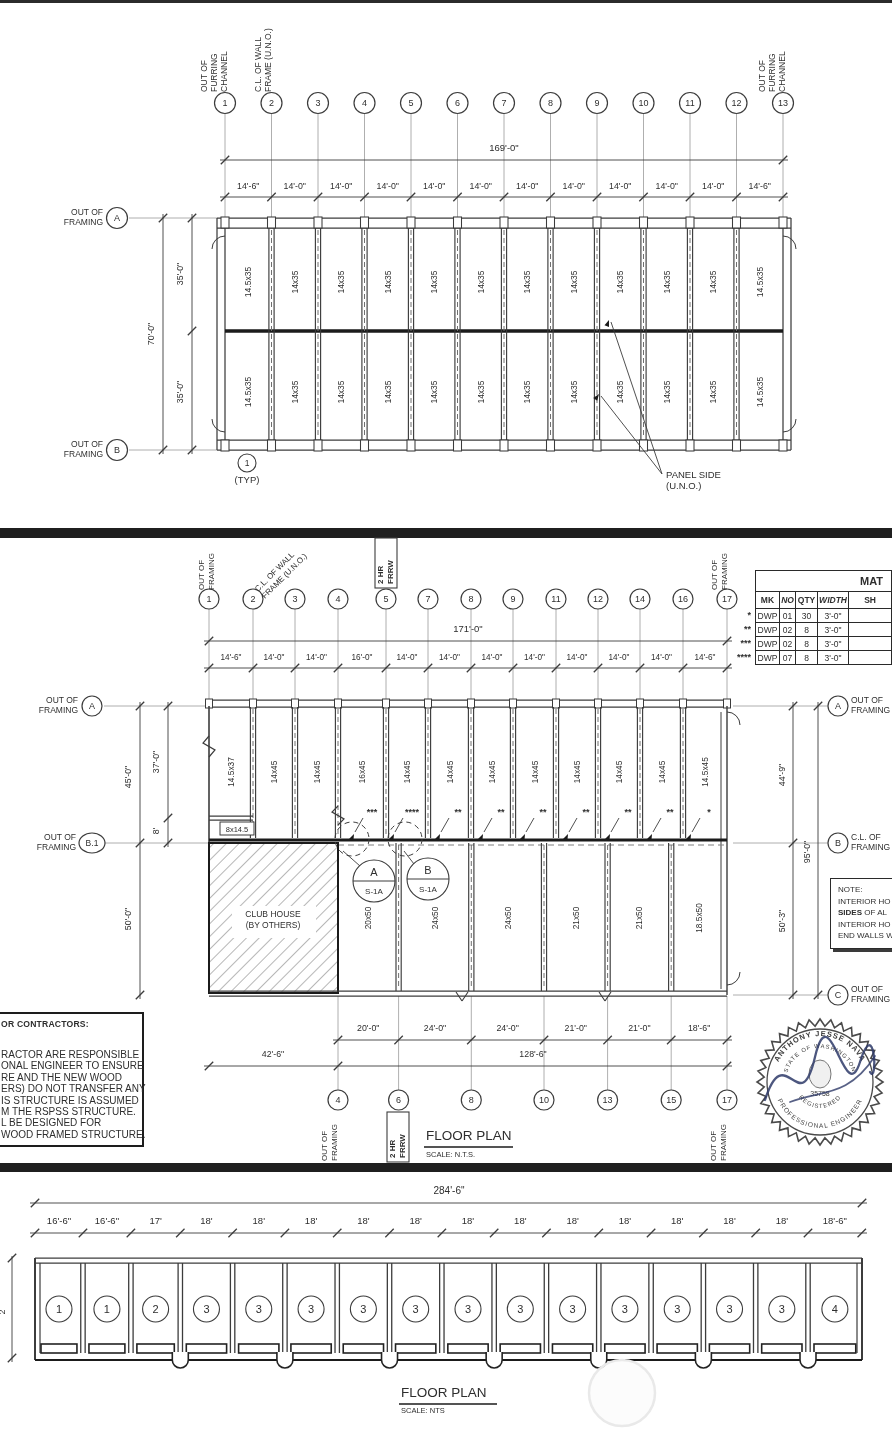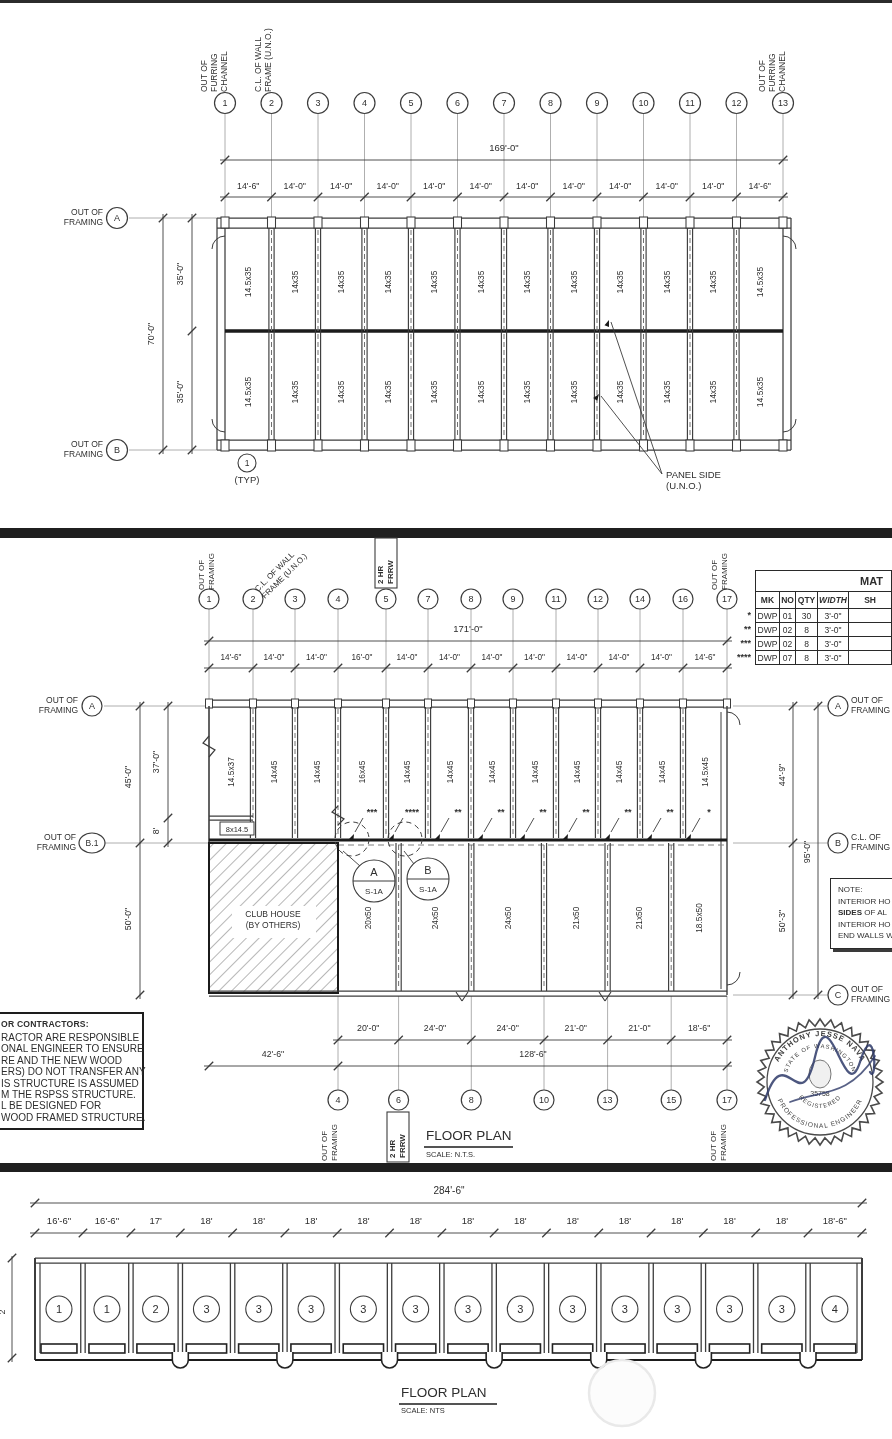--- a/index.html
+++ b/index.html
@@ -2,21 +2,21 @@
 <html><head>
 <meta charset="utf-8">
 <style>
   html,body{margin:0;padding:0;background:#fff;}
   #canvas{position:relative;width:892px;height:1439px;background:#ffffff;overflow:hidden;
           font-family:"Liberation Sans",sans-serif;color:#2e2e2e;}
   .bar{position:absolute;left:0;width:892px;background:#1f1f1f;}
   svg text{font-family:"Liberation Sans",sans-serif;}
   #contractor-box{position:absolute;left:-8px;top:1012px;width:152px;border:2px solid #1d1d1d;
                   background:#fff;padding:5px 4px 5px 7px;box-sizing:border-box;}
-  #contractor-box .cn-title{font-size:8.6px;font-weight:bold;margin-bottom:3px;letter-spacing:.2px;}
+  #contractor-box .cn-title{font-size:8.6px;font-weight:bold;margin-bottom:20px;letter-spacing:.2px;}
   #contractor-box .cn-line{font-size:10px;line-height:11.4px;white-space:nowrap;}
   #note-box{position:absolute;left:830px;top:878px;width:130px;border:1.5px solid #2a2a2a;
             background:#fff;box-shadow:3px 3px 0 #3a3a3a;padding:5px 4px 6px 7px;box-sizing:border-box;}
   #note-box .nb-line{font-size:8px;line-height:11.5px;white-space:nowrap;}
   #note-box .nb-line b{font-weight:bold;}
   #mat-table{position:absolute;left:755px;top:570px;border-collapse:collapse;background:#fff;}
   #mat-table td,#mat-table th{border:1px solid #2a2a2a;font-size:8.5px;text-align:center;
             padding:0;height:13px;white-space:nowrap;font-weight:normal;color:#2e2e2e;}
   #mat-table .mt-title{height:20px;font-size:11px;font-weight:bold;text-align:left;padding-left:104px;}
   #mat-table .mt-head td{font-weight:bold;height:16px;}
@@ -717,21 +717,21 @@
       </div>
 </div>
 
 <table id="mat-table">
   <tbody id="mat-body">
         <tr>
           <td colspan="5" class="mt-title">MAT</td>
         </tr>
         <tr class="mt-head">
           <td style="width: 31px;">MK</td>
-          <td style="width: 22px;">NO</td>
+          <td style="width: 22px; font-style: italic;">NO</td>
           <td style="width: 29px;">QTY</td>
           <td style="width: 37px; font-style: italic;">WIDTH</td>
           <td style="width: 120px;">SH</td>
         </tr>
         <tr>
           <td>DWP</td>
           <td>01</td>
           <td>30</td>
           <td>3'-0"</td>
           <td></td>

